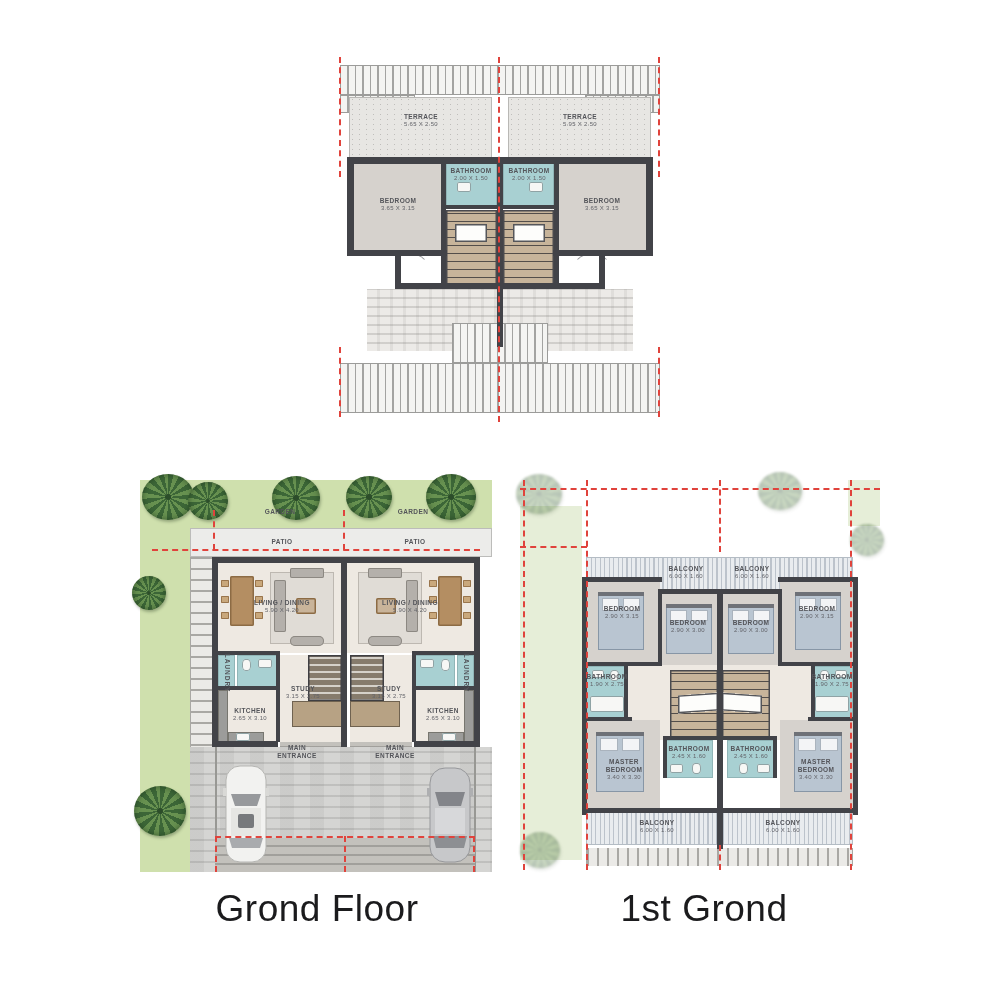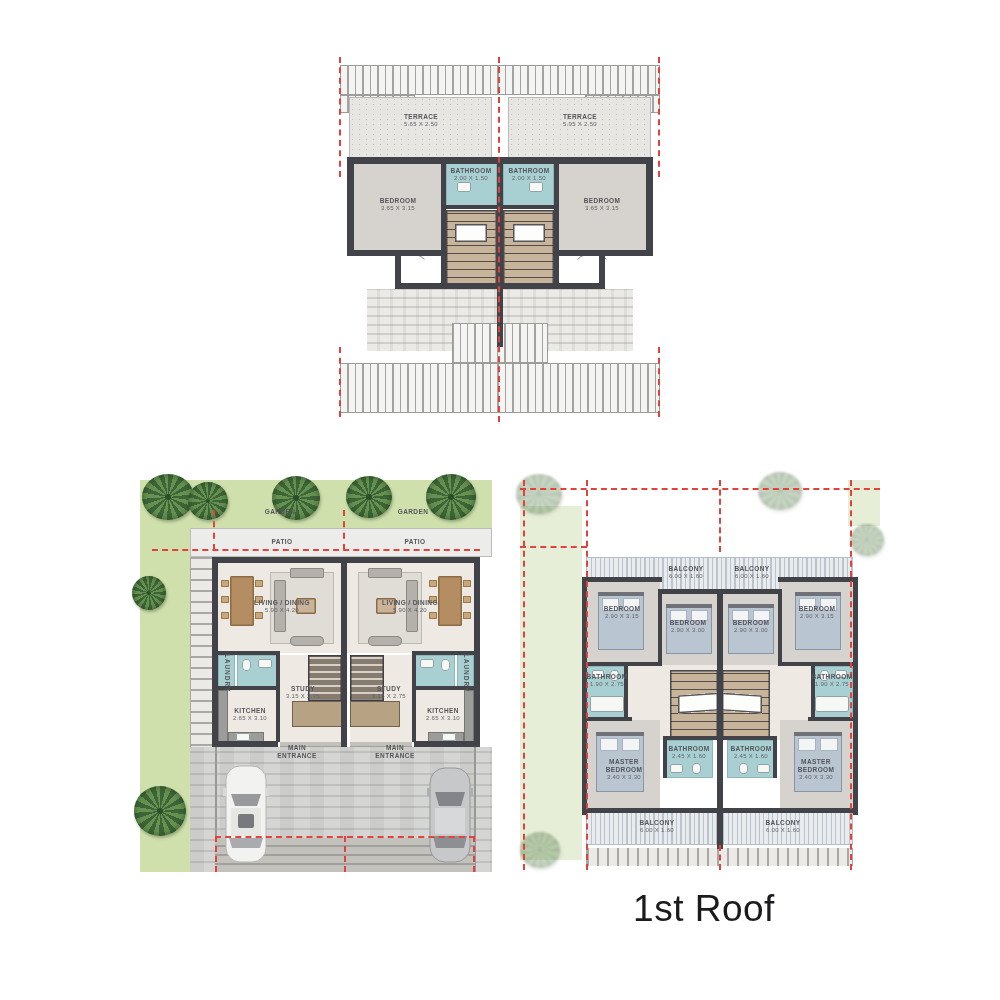--- a/index.html
+++ b/index.html
@@ -314,20 +314,21 @@
       <span class="nm">KITCHEN</span>
       <span class="dm">2.65 X 3.10</span>
       </div>
     <div class="rlabel wrap" style="left:157px;top:272px;">
         <span class="nm">MAIN ENTRANCE</span>
       </div>
     <div class="rlabel wrap" style="left:255px;top:272px;">
         <span class="nm">MAIN ENTRANCE</span>
       </div>
   </section>
+  <h2 class="plan-title" style="left:317px;top:888px;margin:0;">Grond Floor</h2>
 
   <section class="plan" style="left:520px;top:480px;width:360px;height:400px;">
 
     <div class="abs green-pale" style="left:0;top:26px;width:62px;height:354px;"></div>
     <div class="abs green-pale" style="left:328px;top:0;width:32px;height:46px;"></div>
     <div class="tree tree-faint" style="left:-4px;top:-6px;width:46px;height:40px;"></div>
     <div class="tree tree-faint" style="left:238px;top:-8px;width:44px;height:38px;"></div>
     <div class="tree tree-faint" style="left:330px;top:44px;width:34px;height:32px;"></div>
     <div class="tree tree-faint" style="left:0px;top:352px;width:40px;height:36px;"></div>
 
@@ -475,15 +476,15 @@
       </div>
     <div class="rlabel" style="left:137px;top:347px;">
       <span class="nm">BALCONY</span>
       <span class="dm">6.00 X 1.60</span>
       </div>
     <div class="rlabel" style="left:263px;top:347px;">
       <span class="nm">BALCONY</span>
       <span class="dm">6.00 X 1.60</span>
       </div>
   </section>
-  <h2 class="plan-title" style="left:704px;top:888px;margin:0;">1st Roof</h2>
+  <h2 class="plan-title" style="left:704px;top:888px;margin:0;">1st Grond</h2>
 
 </div>
 
 </body></html>

